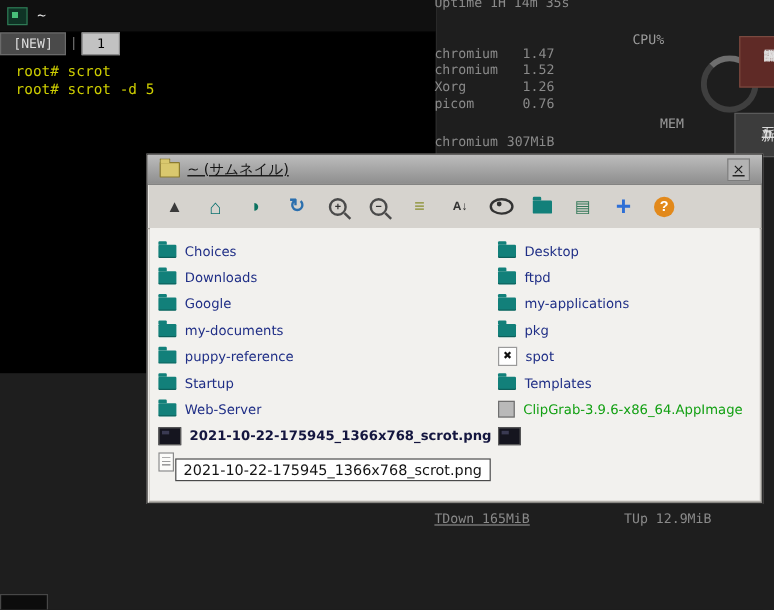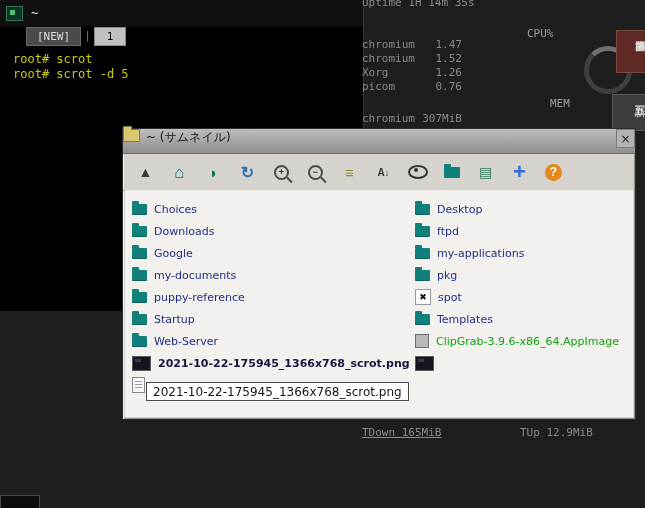--- a/index.html
+++ b/index.html
@@ -7,21 +7,21 @@
     width:645px;height:508px;overflow:hidden;position:relative;
     background:#1e1e1e;font-family:"DejaVu Sans",sans-serif;
     -webkit-font-smoothing:antialiased;
   }
   
   .terminal{position:absolute;left:0;top:0;width:363px;height:311px;background:#000;border-right:1px solid #333;}
   .term-titlebar{height:26px;background:#101010;border-bottom:1px solid #060606;display:flex;align-items:center;gap:8px;padding:0 6px;}
   .term-icon{width:15px;height:13px;background:#0f3325;border:1px solid #2f7a55;position:relative;}
   .term-icon::after{content:"";position:absolute;left:3px;top:3px;width:5px;height:5px;background:#48c07a;}
   .term-title{color:#e6e6e6;font:12px "DejaVu Sans Mono",monospace;}
-  .term-tabs{height:19px;display:flex;align-items:stretch;background:#000;font:11px "DejaVu Sans Mono",monospace;padding-left:26px;}
+  .term-tabs{height:19px;display:flex;align-items:stretch;background:#000;font:11px "DejaVu Sans Mono",monospace;}
   .tab-new{background:#4a4a4a;color:#dcdcdc;border:1px solid #6a6a6a;padding:2px 10px;}
   .tab-div{color:#777;padding:2px 3px;}
   .tab-one{background:#c2c2c2;color:#000;border:1px solid #8a8a8a;padding:2px 12px;}
   .term-body{padding:6px 0 0 13px;font:12px "DejaVu Sans Mono",monospace;color:#cdcd00;line-height:15px;}
   
   .mon{position:absolute;color:#8a8a8a;font:11px "DejaVu Sans Mono",monospace;white-space:nowrap;}
   .mon-uptime{left:362px;top:-4px;}
   .mon-cpu-header{left:527px;top:27px;color:#9c9c9c;}
   .mon-rows{left:362px;top:38px;width:100px;}
   .mrow{display:flex;justify-content:space-between;height:14px;}
@@ -31,21 +31,21 @@
   .mon-down{left:362px;top:426px;text-decoration:underline;}
   .mon-up{left:520px;top:426px;}
   
   .widget{position:absolute;color:#e2e2e2;writing-mode:vertical-rl;overflow:hidden;}
   .widget1{left:616px;top:30px;width:28px;height:37px;background:#5f2a26;border:1px solid #7a4a40;font-size:10px;padding:2px;}
   .widget2{left:612px;top:94px;width:31px;height:31px;background:#3c3c3c;border:1px solid #5a5a5a;font-size:11px;padding:2px;}
   
   .filer{position:absolute;left:122px;top:128px;width:512px;height:290px;background:#d6d3ce;
     border:1px solid #2e2e2e;box-shadow:inset 1px 1px 0 #f0efec,inset -1px -1px 0 #8f8d88;z-index:10;}
   .titlebar{height:24px;background:linear-gradient(#bdbdbd,#8e8e8e);border-bottom:1px solid #6f6f6f;
-    display:flex;gap:6px;padding:0 0;}
+    display:flex;align-items:center;gap:6px;padding:0 10px;text-decoration:underline;}
   .win-icon{width:15px;height:11px;background:#d9c86e;border:1px solid #8a7a30;border-radius:1px;position:relative;flex:0 0 auto;}
   .win-icon::before{content:"";position:absolute;top:-4px;left:-1px;width:7px;height:3px;background:#d9c86e;border:1px solid #8a7a30;border-bottom:none;border-radius:1px 1px 0 0;}
   .win-title{font-size:12px;color:#141414;flex:1;white-space:nowrap;overflow:hidden;}
   .close-btn{width:17px;height:17px;display:flex;align-items:center;justify-content:center;
     font-size:12px;color:#1c1c1c;background:#b3b3b3;border:1px solid #7c7c7c;flex:0 0 auto;}
   .toolbar{height:36px;display:flex;align-items:center;gap:9px;padding:0 4px 0 10px;border-bottom:1px solid #aaa7a0;}
   .tb{width:25px;height:26px;background:transparent;border:none;padding:0;display:flex;align-items:center;justify-content:center;}
   .g-up{color:#3a3a3a;font-size:14px;}
   .g-home{color:#0c7270;font-size:17px;line-height:1;}
   .g-book{color:#0c7260;font-size:15px;}

